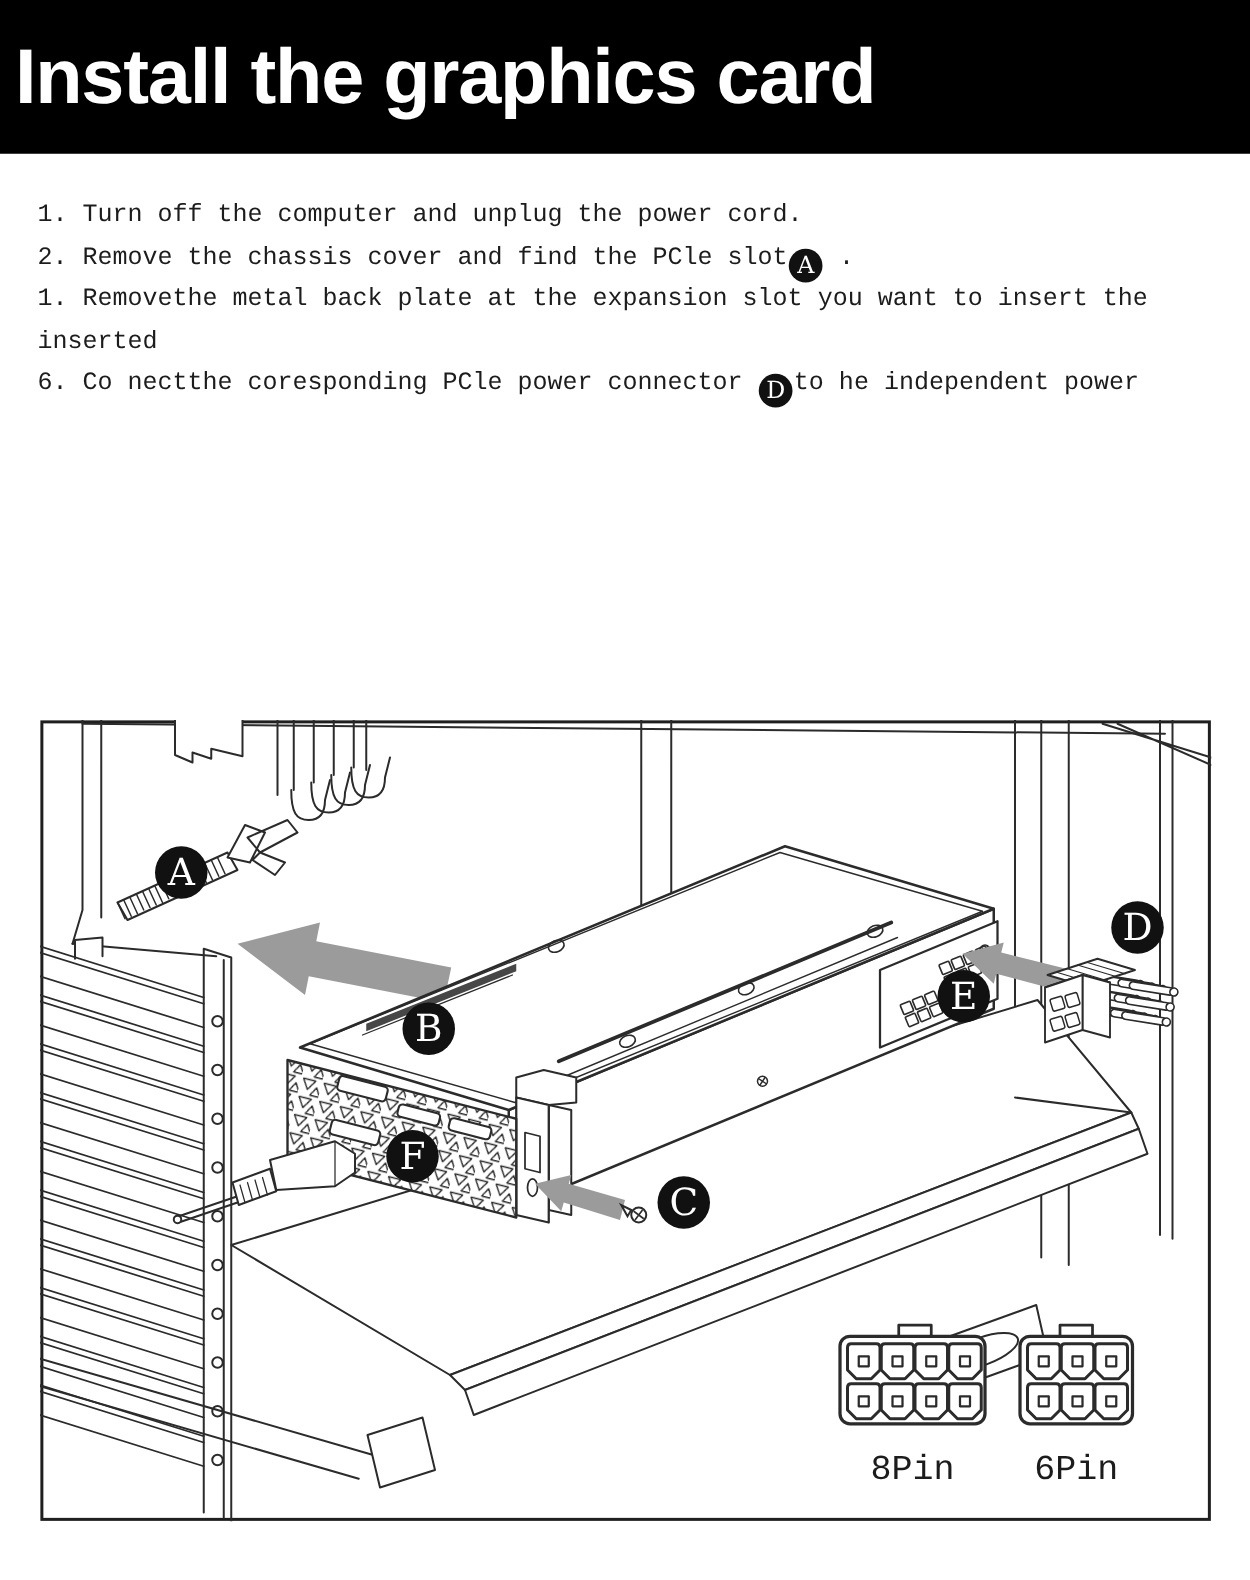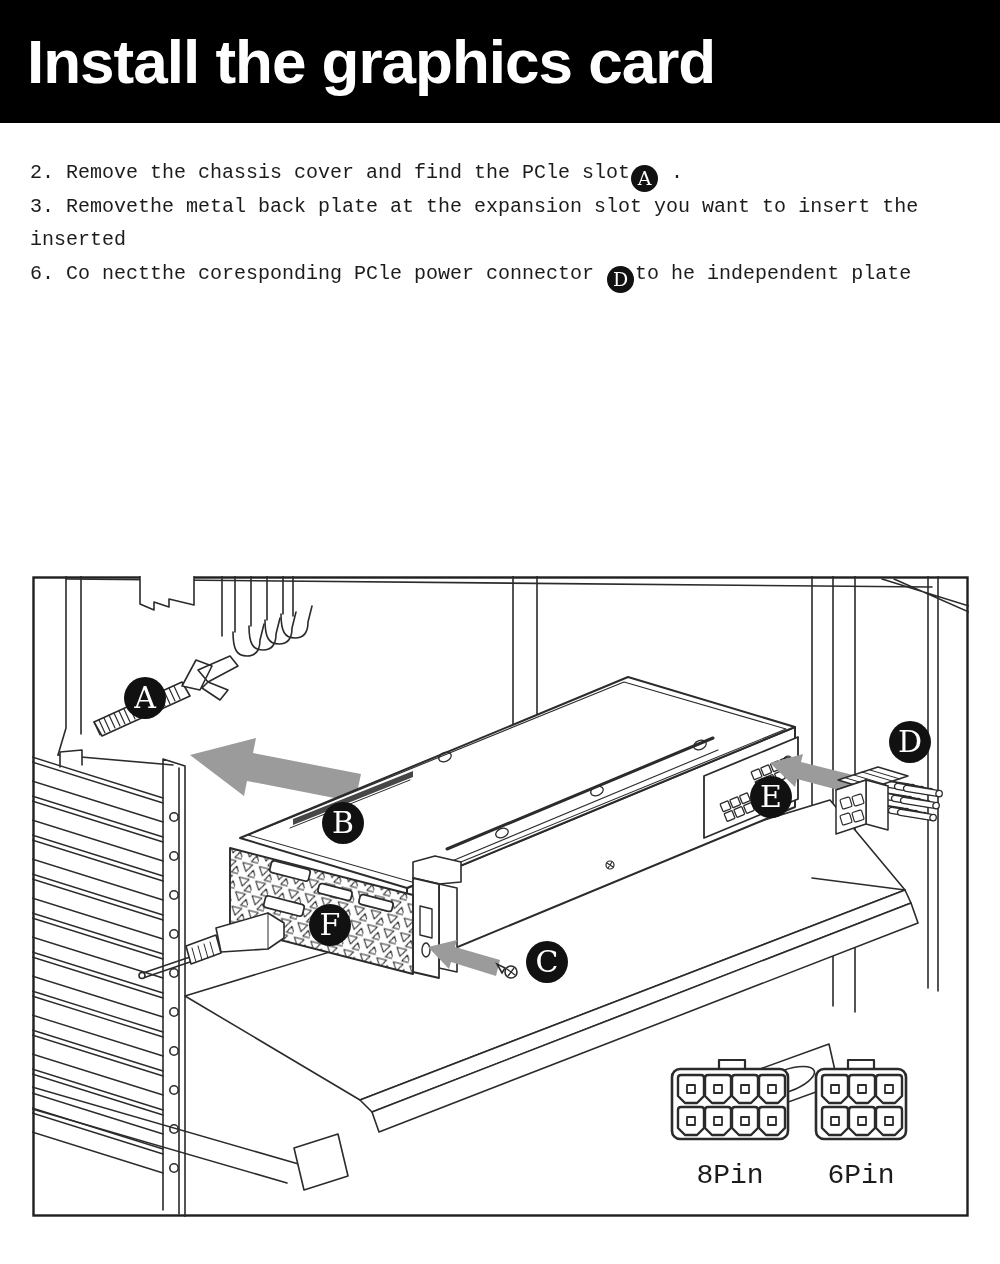--- a/index.html
+++ b/index.html
@@ -1,45 +1,46 @@
 <!DOCTYPE html>
 <html><head>
 <meta charset="utf-8">
 <style>
   html,body{margin:0;padding:0;}
   body{width:1000px;height:1264px;position:relative;background:#ffffff;overflow:hidden;
        font-family:"Liberation Sans",sans-serif;}
   .header{position:absolute;left:0;top:0;width:1000px;height:123px;background:#000000;
           display:flex;align-items:center;}
   .page-title{color:#ffffff;font-size:62px;font-weight:bold;letter-spacing:-1px;
-              padding-left:27px;white-space:nowrap;font-family:"Liberation Sans",sans-serif;}
+              padding-left:12px;white-space:nowrap;font-family:"Liberation Sans",sans-serif;}
   .instructions{position:absolute;left:30px;top:156px;width:950px;
                 font-family:"Liberation Mono","DejaVu Sans Mono",monospace;
                 font-size:20px;color:#1c1c1c;}
   .iline{height:33.5px;line-height:33.5px;white-space:pre;}
   .badge{display:inline-block;width:27px;height:27px;border-radius:50%;
          background:#111111;color:#ffffff;text-align:center;
          font-family:"DejaVu Serif","Liberation Serif",serif;font-size:19px;line-height:27px;
          vertical-align:-7px;margin:0 1px;}
   .diagram-wrap{position:absolute;left:32px;top:576px;width:937px;height:641px;}
   svg text.pinlabel{font-family:"Liberation Mono","DejaVu Sans Mono",monospace;font-size:28px;fill:#1c1c1c;}
   svg text.calloutletter{font-family:"DejaVu Serif","Liberation Serif",serif;font-size:30px;fill:#ffffff;}
 </style>
 </head>
 <body>
 
 <div class="header">
   <div class="page-title">Install the graphics card</div>
 </div>
 
 <div class="instructions">
+    <div class="iline"><span>1. Turn off the computer and unplug the power cord.</span></div>
     <div class="iline"><span>2. Remove the chassis cover and find the PCle slot</span><span class="badge">A</span><span> .</span></div>
-    <div class="iline"><span>3. Removethe metal back plate at the expansion slot you want to insert the</span></div>
+    <div class="iline"><span>1. Removethe metal back plate at the expansion slot you want to insert the</span></div>
     <div class="iline"><span>inserted</span></div>
-    <div class="iline"><span>6. Co nectthe coresponding PCle power connector </span><span class="badge">D</span><span>to he independent plate</span></div>
+    <div class="iline"><span>6. Co nectthe coresponding PCle power connector </span><span class="badge">D</span><span>to he independent power</span></div>
   </div>
 
 <div class="diagram-wrap">
 <svg viewBox="0 0 937 641" width="937" height="641">
   <rect x="1.5" y="1.5" width="934" height="638" fill="none" stroke="#1f1f1f" stroke-width="2.4"></rect>
 
   <g stroke="#2b2b2b" fill="none" stroke-width="1.6" stroke-linejoin="round" stroke-linecap="round">
 
     <path d="M34,3 L900,11"></path>
     <path d="M850,3 L937,30 M862,3 L937,36"></path>

